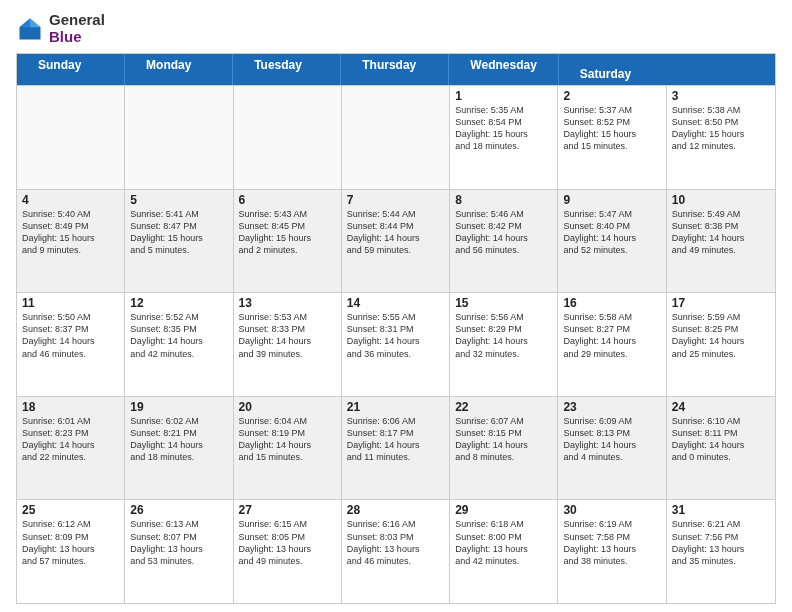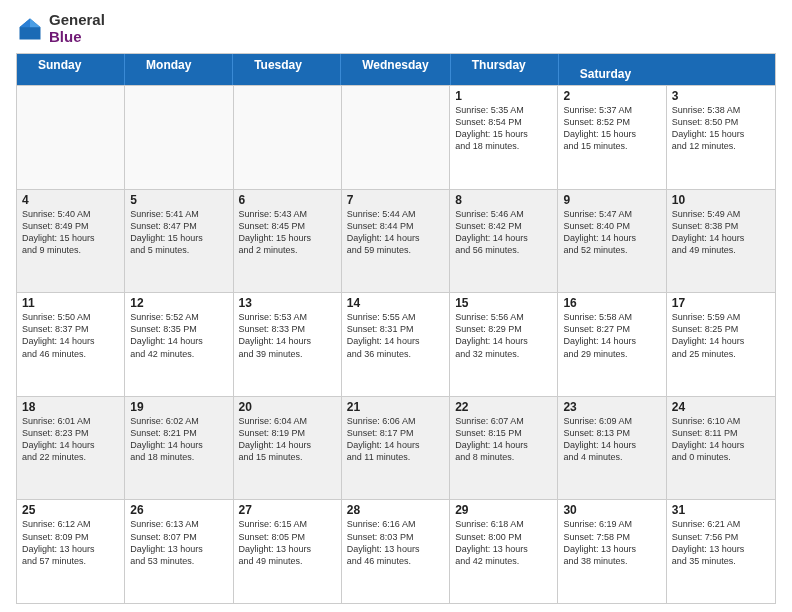--- a/index.html
+++ b/index.html
@@ -130,22 +130,22 @@
         <span class="logo-blue">Blue</span>
       </div>
     </div>
   </div>
 
   <div class="calendar">
     <div class="cal-header-row">
     <div class="cal-header-cell">Sunday</div>
         <div class="cal-header-cell">Monday</div>
         <div class="cal-header-cell">Tuesday</div>
+        <div class="cal-header-cell">Thursday</div>
         <div class="cal-header-cell">Wednesday</div>
-        <div class="cal-header-cell">Thursday</div>
         <div class="cal-header-cell">Saturday</div>
       </div>
     <div class="cal-body">
     <div class="cal-row">
           <div class="cal-cell empty"></div>
           <div class="cal-cell empty"></div>
           <div class="cal-cell empty"></div>
           <div class="cal-cell empty"></div>
           <div class="cal-cell">
             <span class="day-number">1</span>

